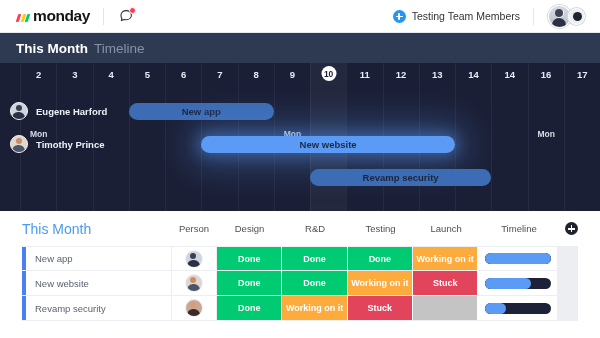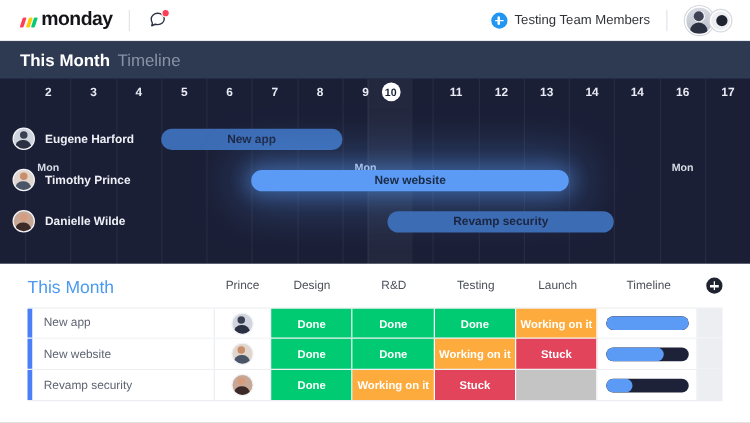--- a/index.html
+++ b/index.html
@@ -231,21 +231,21 @@
           <div class="daycol" style="left: 201.25px; width: 36.25px;">
             <div class="daynum">7</div>
           </div>
           <div class="daycol" style="left: 237.5px; width: 36.25px;">
             <div class="daynum">8</div>
           </div>
           <div class="daycol" style="left: 273.75px; width: 36.25px;">
             <div class="daynum">9</div>
             <div class="dayname">Mon</div>
           </div>
-          <div class="daycol today" style="left: 294px; width: 36.25px;">
+          <div class="daycol today" style="left: 310px; width: 36.25px;">
             <div class="today-badge">
               <span>10</span>
             </div>
           </div>
           <div class="daycol" style="left: 346.25px; width: 36.25px;">
             <div class="daynum">11</div>
           </div>
           <div class="daycol" style="left: 382.5px; width: 36.25px;">
             <div class="daynum">12</div>
           </div>
@@ -281,38 +281,31 @@
             <div class="person">
               <span class="p-av" style="background: rgb(224, 214, 205);">
                 <i class="head" style="background:#c98d6a"></i>
                 <i class="body" style="background:#4a5668"></i>
               </span>
               <span class="p-name">Timothy Prince</span>
             </div>
             <div class="bar bright" style="left: 201.25px; width: 253.75px; top: 8px;">New website</div>
           </div>
           <div class="tl-row">
-            <div class="person">
-              <span class="p-av" style="background: rgb(199, 167, 149);">
-                <i class="head" style="background:#d79c7e"></i>
-                <i class="body" style="background:#3c2a28"></i>
-              </span>
-              <span class="p-name">Danielle Wilde</span>
-            </div>
             <div class="bar muted" style="left: 310px; width: 181.25px; top: 8px;">Revamp security</div>
           </div>
         </div>
     </div>
   </div>
 
   <div class="board">
     <div class="board-inner">
       <div class="bd-head" id="bdhead">
           <div class="bd-title" style="width: 164px;">This Month</div>
-          <div class="colhead" style="width: 50px;">Prince</div>
+          <div class="colhead" style="width: 50px;">Person</div>
           <div class="colhead" style="width: 72px;">Design</div>
           <div class="colhead" style="width: 72px;">R&amp;D</div>
           <div class="colhead" style="width: 72px;">Testing</div>
           <div class="colhead" style="width: 72px; text-align: center;">Launch</div>
           <div class="colhead" style="width: 88px;">Timeline</div>
           <div class="add-col"></div>
         </div>
       <div id="bdrows">
           <div class="bd-row">
             <div class="row-accent"></div>

